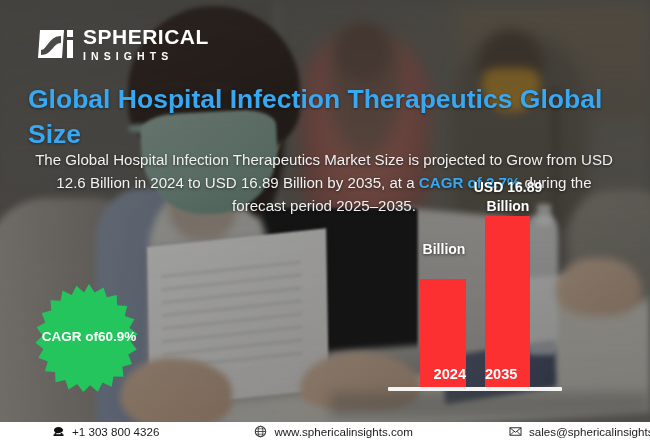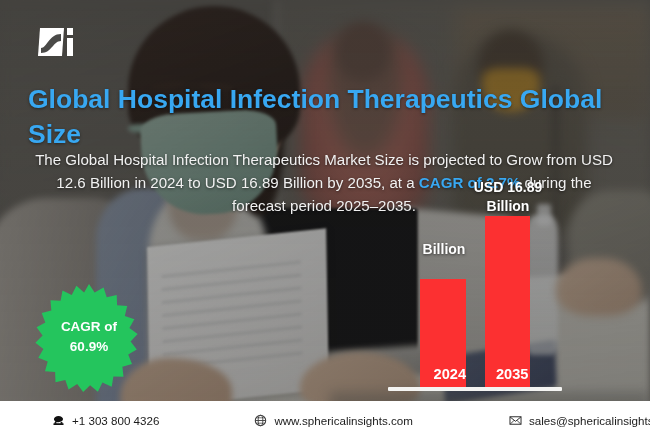--- a/index.html
+++ b/index.html
@@ -378,21 +378,21 @@
   .cagr-badge {
     position: absolute;
     left: 34px; top: 282px;
     width: 110px; height: 110px;
   }
   .cagr-badge svg { display: block; width: 110px; height: 110px; }
   .cagr-text {
     position: absolute;
     inset: 0;
     display: flex;
-    flex-direction: column;
+    flex-direction: row;
     align-items: center;
     justify-content: center;
     color: #ffffff;
     font-size: 13.5px;
     font-weight: bold;
     line-height: 1.5;
     pointer-events: none;
   }
 
   
@@ -416,33 +416,33 @@
   .val-2035 { left: 82px; top: -2px; width: 92px; }
   .bar-xlabel {
     position: absolute;
     color: #ffffff;
     font-size: 14.6px;
     font-weight: bold;
     text-align: right;
     line-height: 1;
   }
   .x-2024 { left: 40px; top: 187px; width: 46px; }
-  .x-2035 { left: 116px; top: 187px; width: 28px; }
+  .x-2035 { left: 105px; top: 187px; width: 28px; }
   .axis-line {
     position: absolute;
     left: 8px; top: 207px; width: 174px; height: 4px;
     background: #f4f4f2;
     border-radius: 1px;
   }
 
   
   .footer {
     position: absolute;
     left: 0; bottom: 0;
-    width: 650px; height: 39px;
+    width: 650px; height: 18px;
     background: #ffffff;
     display: flex;
     align-items: center;
     text-align: center;
   }
   .footer-item {
     display: flex;
     align-items: center;
     gap: 7px;
     color: #1b1b1b;
@@ -508,20 +508,24 @@
 
     <div class="logo-row">
       <span class="logo-mark">
         <svg viewBox="0 0 36 32" xmlns="http://www.w3.org/2000/svg">
           <path d="M2 2 H26 L24 30 H0 Z" fill="#ffffff"></path>
           <path d="M3 22 C9 22, 11 8, 23 8 L23 15 C15 15, 14 27, 3 27 Z" fill="#4a4a48"></path>
           <rect x="29" y="2" width="6" height="7" fill="#ffffff"></rect>
           <rect x="29" y="12" width="6" height="18" fill="#ffffff"></rect>
         </svg>
       </span>
+      <span class="logo-words">
+        <span class="logo-main">SPHERICAL</span>
+        <span class="logo-sub">INSIGHTS</span>
+      </span>
     </div>
 
     <h1 class="headline">Global Hospital Infection Therapeutics Global Size</h1>
 
     <p class="summary">
       <span>The Global Hospital Infection Therapeutics Market Size is projected to Grow from USD 12.6 Billion in 2024 to USD 16.89 Billion by 2035, at a </span><span class="hl">CAGR of 2.7%</span><span> during the forecast period 2025–2035.</span>
     </p>
 
     <div class="cagr-badge">
       <svg viewBox="0 0 110 110" xmlns="http://www.w3.org/2000/svg">

